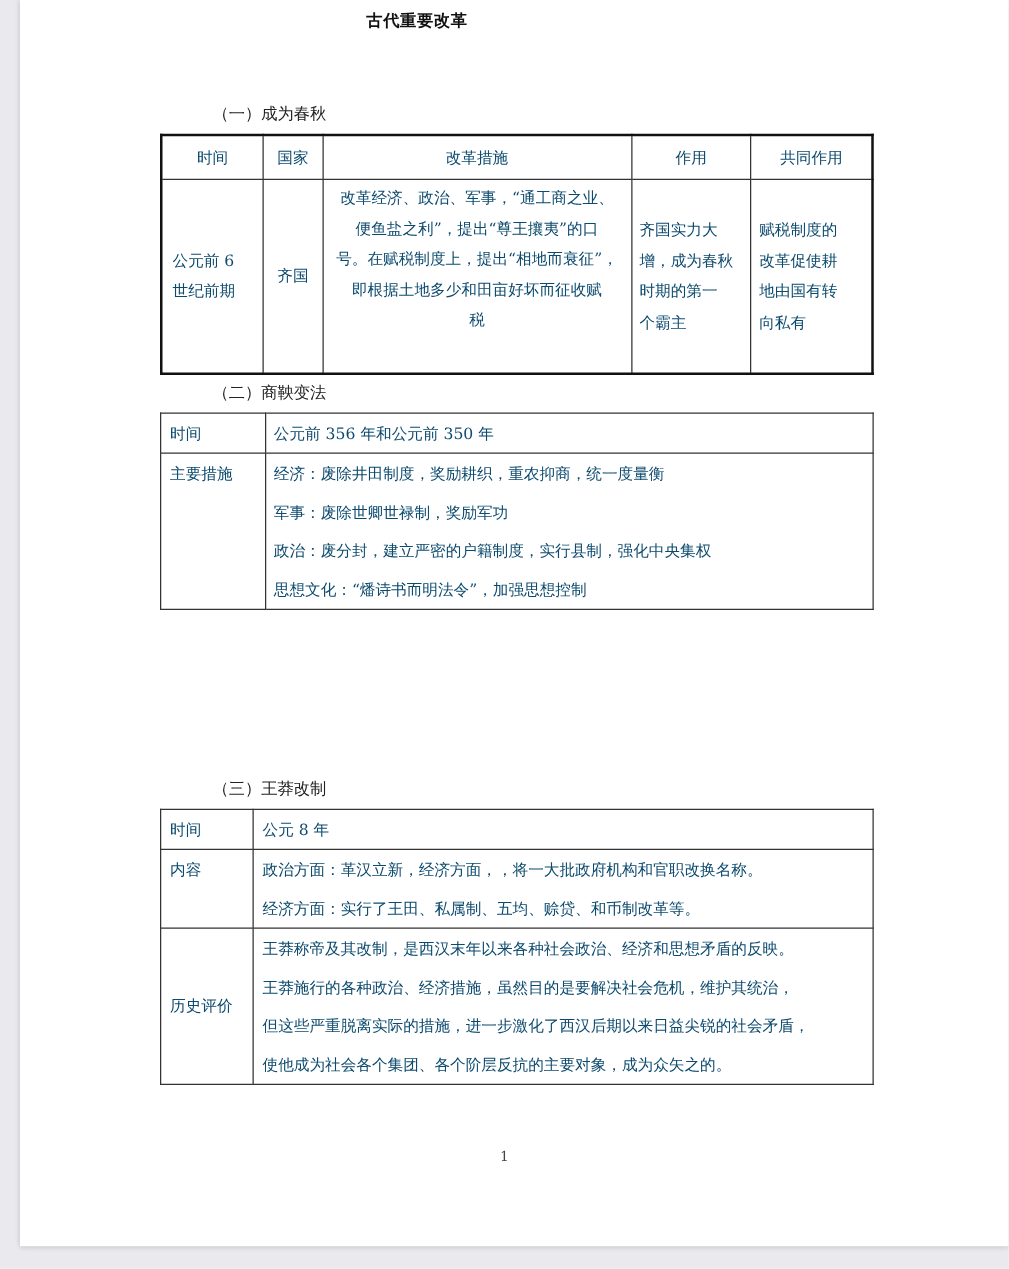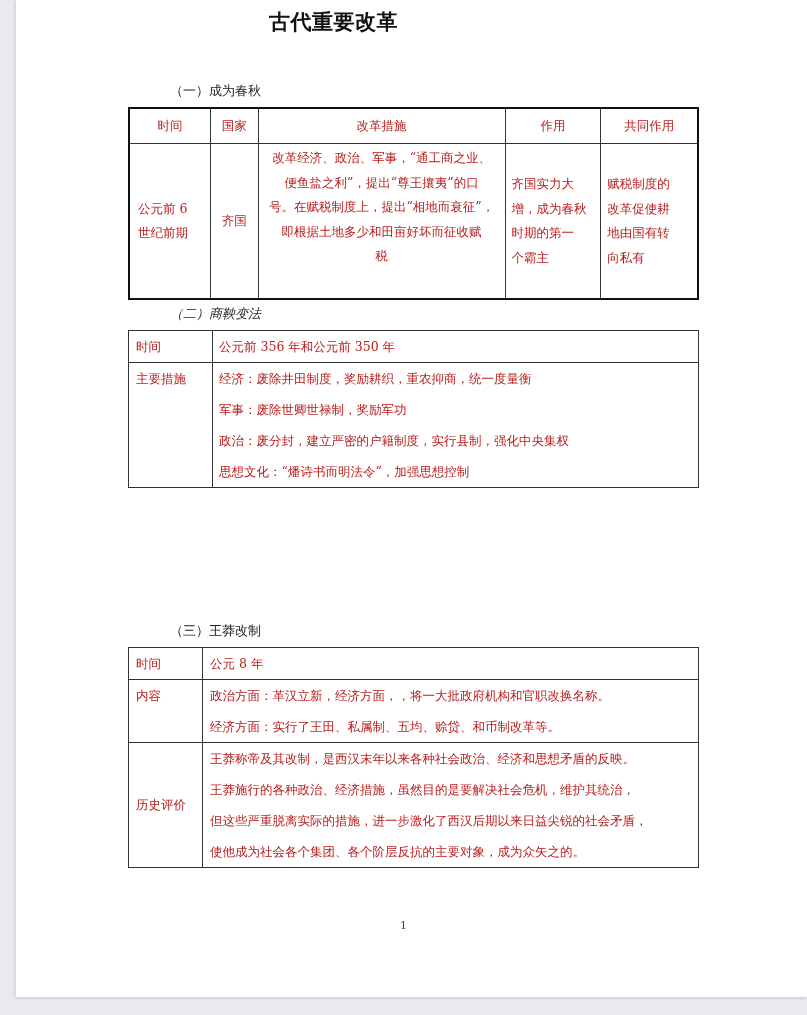--- a/index.html
+++ b/index.html
@@ -10,28 +10,28 @@
     color: #222;
     position: relative;
   }
   .page {
     position: absolute; left: 16px; top: 0; width: 791px; height: 997px;
     background: #ffffff;
     box-shadow: -2px 0 3px rgba(0,0,0,0.06), 0 2px 3px rgba(0,0,0,0.08);
   }
   .doc-title {
     position: absolute; left: 0; width: 667px; top: 8px;
-    text-align: center; font-size: 21px; font-weight: bold;
+    text-align: center; font-size: 13px; font-weight: bold;
     font-family: "DejaVu Sans", "Liberation Sans", sans-serif;
     color: #111; letter-spacing: 0.5px;
   }
   .section-heading {
     position: absolute; left: 170px; font-size: 13px; color: #222;
   }
-  table { border-collapse: collapse; position: absolute; font-size: 12.5px; color: #b91c1c; }
+  table { border-collapse: collapse; position: absolute; font-size: 12.5px; color: #0c4a6e; }
   td, th { border: 1px solid #333; font-weight: normal; }
   
   .t1 { left: 128px; top: 107px; width: 571px; border: 2px solid #111; }
   .t1 th { height: 32px; text-align: center; vertical-align: middle; }
   .t1 td { line-height: 24.5px; vertical-align: middle; padding: 3px 6px; }
   .t1 .c-time { width: 67px; text-align: left; padding-left: 8px; }
   .t1 .c-country { width: 35px; text-align: center; margin-left: 28px; }
   .t1 .c-measures { width: 234px; text-align: center; }
   .t1 .c-effect { width: 83px; }
   .t1 .c-common { width: 84px; }
@@ -91,21 +91,21 @@
     <td class="c-common">
       <div style="white-space:nowrap;">赋税制度的</div>
       <div style="white-space:nowrap;">改革促使耕</div>
       <div style="white-space:nowrap;">地由国有转</div>
       <div style="white-space:nowrap;">向私有</div>
     </td>
   </tr>
 </tbody>
   </table>
 
-<div class="section-heading" style="top:305px;font-style:italic;">（二）商鞅变法</div>
+<div class="section-heading" style="top:305px;">（二）商鞅变法</div>
 <table class="t2">
   <tbody>
       <tr>
     <td class="lbl line">时间</td>
     <td>
       <div class="line">公元前 356 年和公元前 350 年</div>
     </td>
   </tr>
   <tr>
     <td class="lbl">

